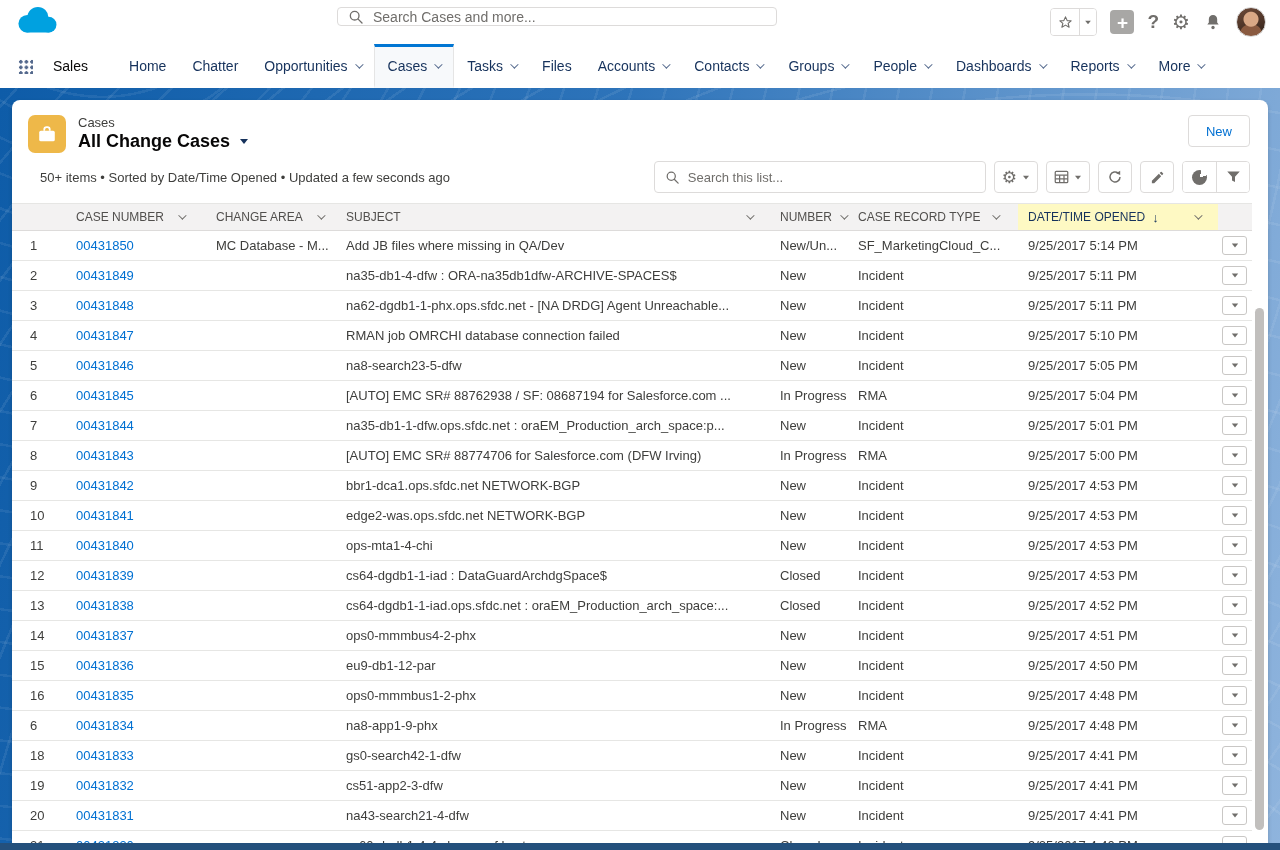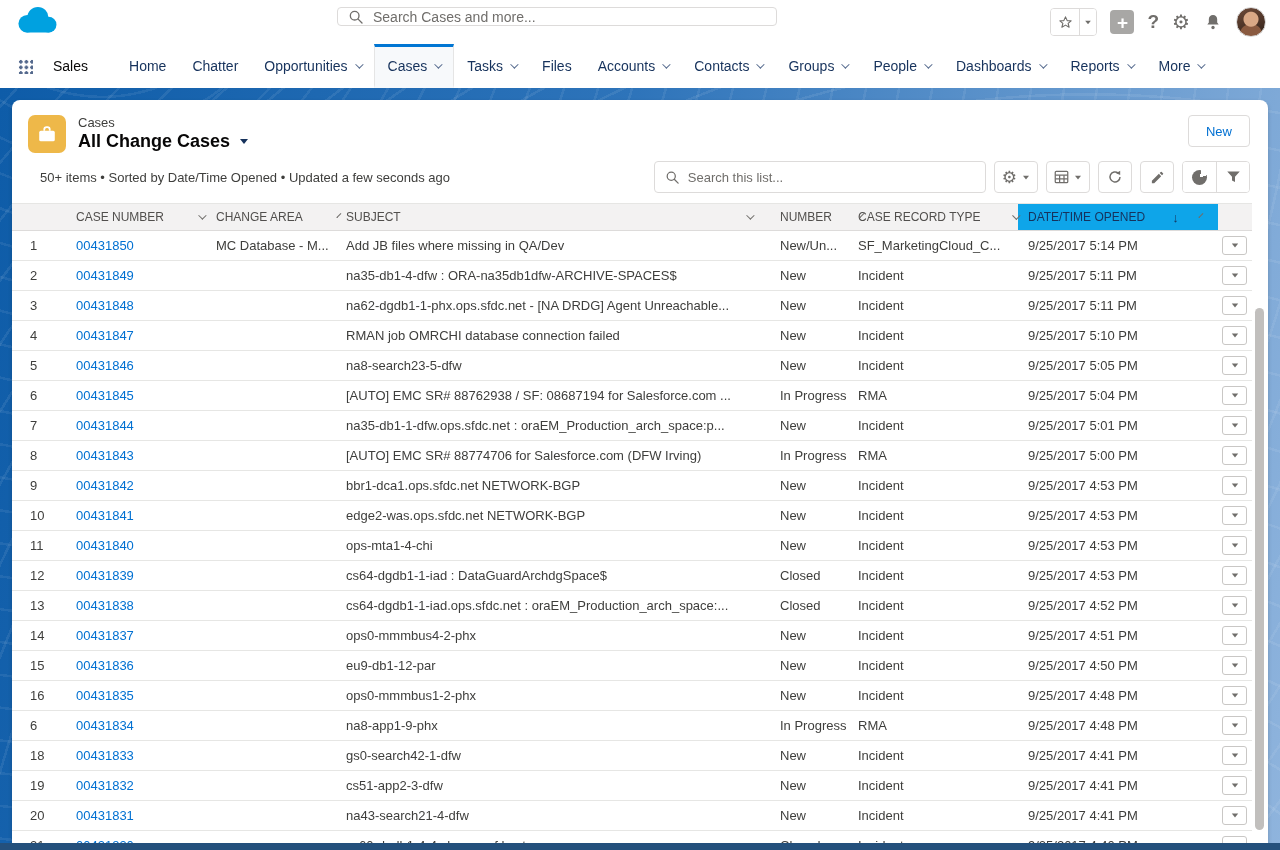--- a/index.html
+++ b/index.html
@@ -124,24 +124,24 @@
   .cols {
     display:grid;
     grid-template-columns:54px 140px 130px minmax(0,1fr) 78px 170px 200px 34px;
   }
   .thead {
     border-top:1px solid #e6e6e4; border-bottom:1px solid #dddbda; background:#f3f2f2;
     height:28px; margin-right:16px;
   }
   .th {
     display:flex; align-items:center; font-size:12px; color:#514f4d; padding-left:10px;
-    white-space:nowrap; cursor:pointer;gap:20px;
+    white-space:nowrap; cursor:pointer;
   }
   .th .chev { border-color:#706e6b; margin-left:14px; }
-  .th.sorted { background:#0ea5e9; color:#16325c;text-align:center; }
+  .th.sorted { background:#fef9c3; color:#16325c;text-align:center; }
   .th .push { margin-left:auto; margin-right:18px; }
   .sort-arrow { color:#16325c; font-size:13px; margin-left:7px; }
   .tbody { position:relative; }
   .trow { height:30px; border-bottom:1px solid #e6e6e4; background:#fff; margin-right:16px; }
   .c { display:flex; align-items:center; padding-left:10px; white-space:nowrap; overflow:hidden; }
   .rownum { padding-left:18px; color:#3e3e3c; }
   .case-link { color:#0070d2; text-decoration:none; cursor:pointer; }
   .row-menu {
     width:25px; height:19px; border:1px solid #c9c7c5; border-radius:3px; background:#fff;
     display:flex; align-items:center; justify-content:center; cursor:pointer;

